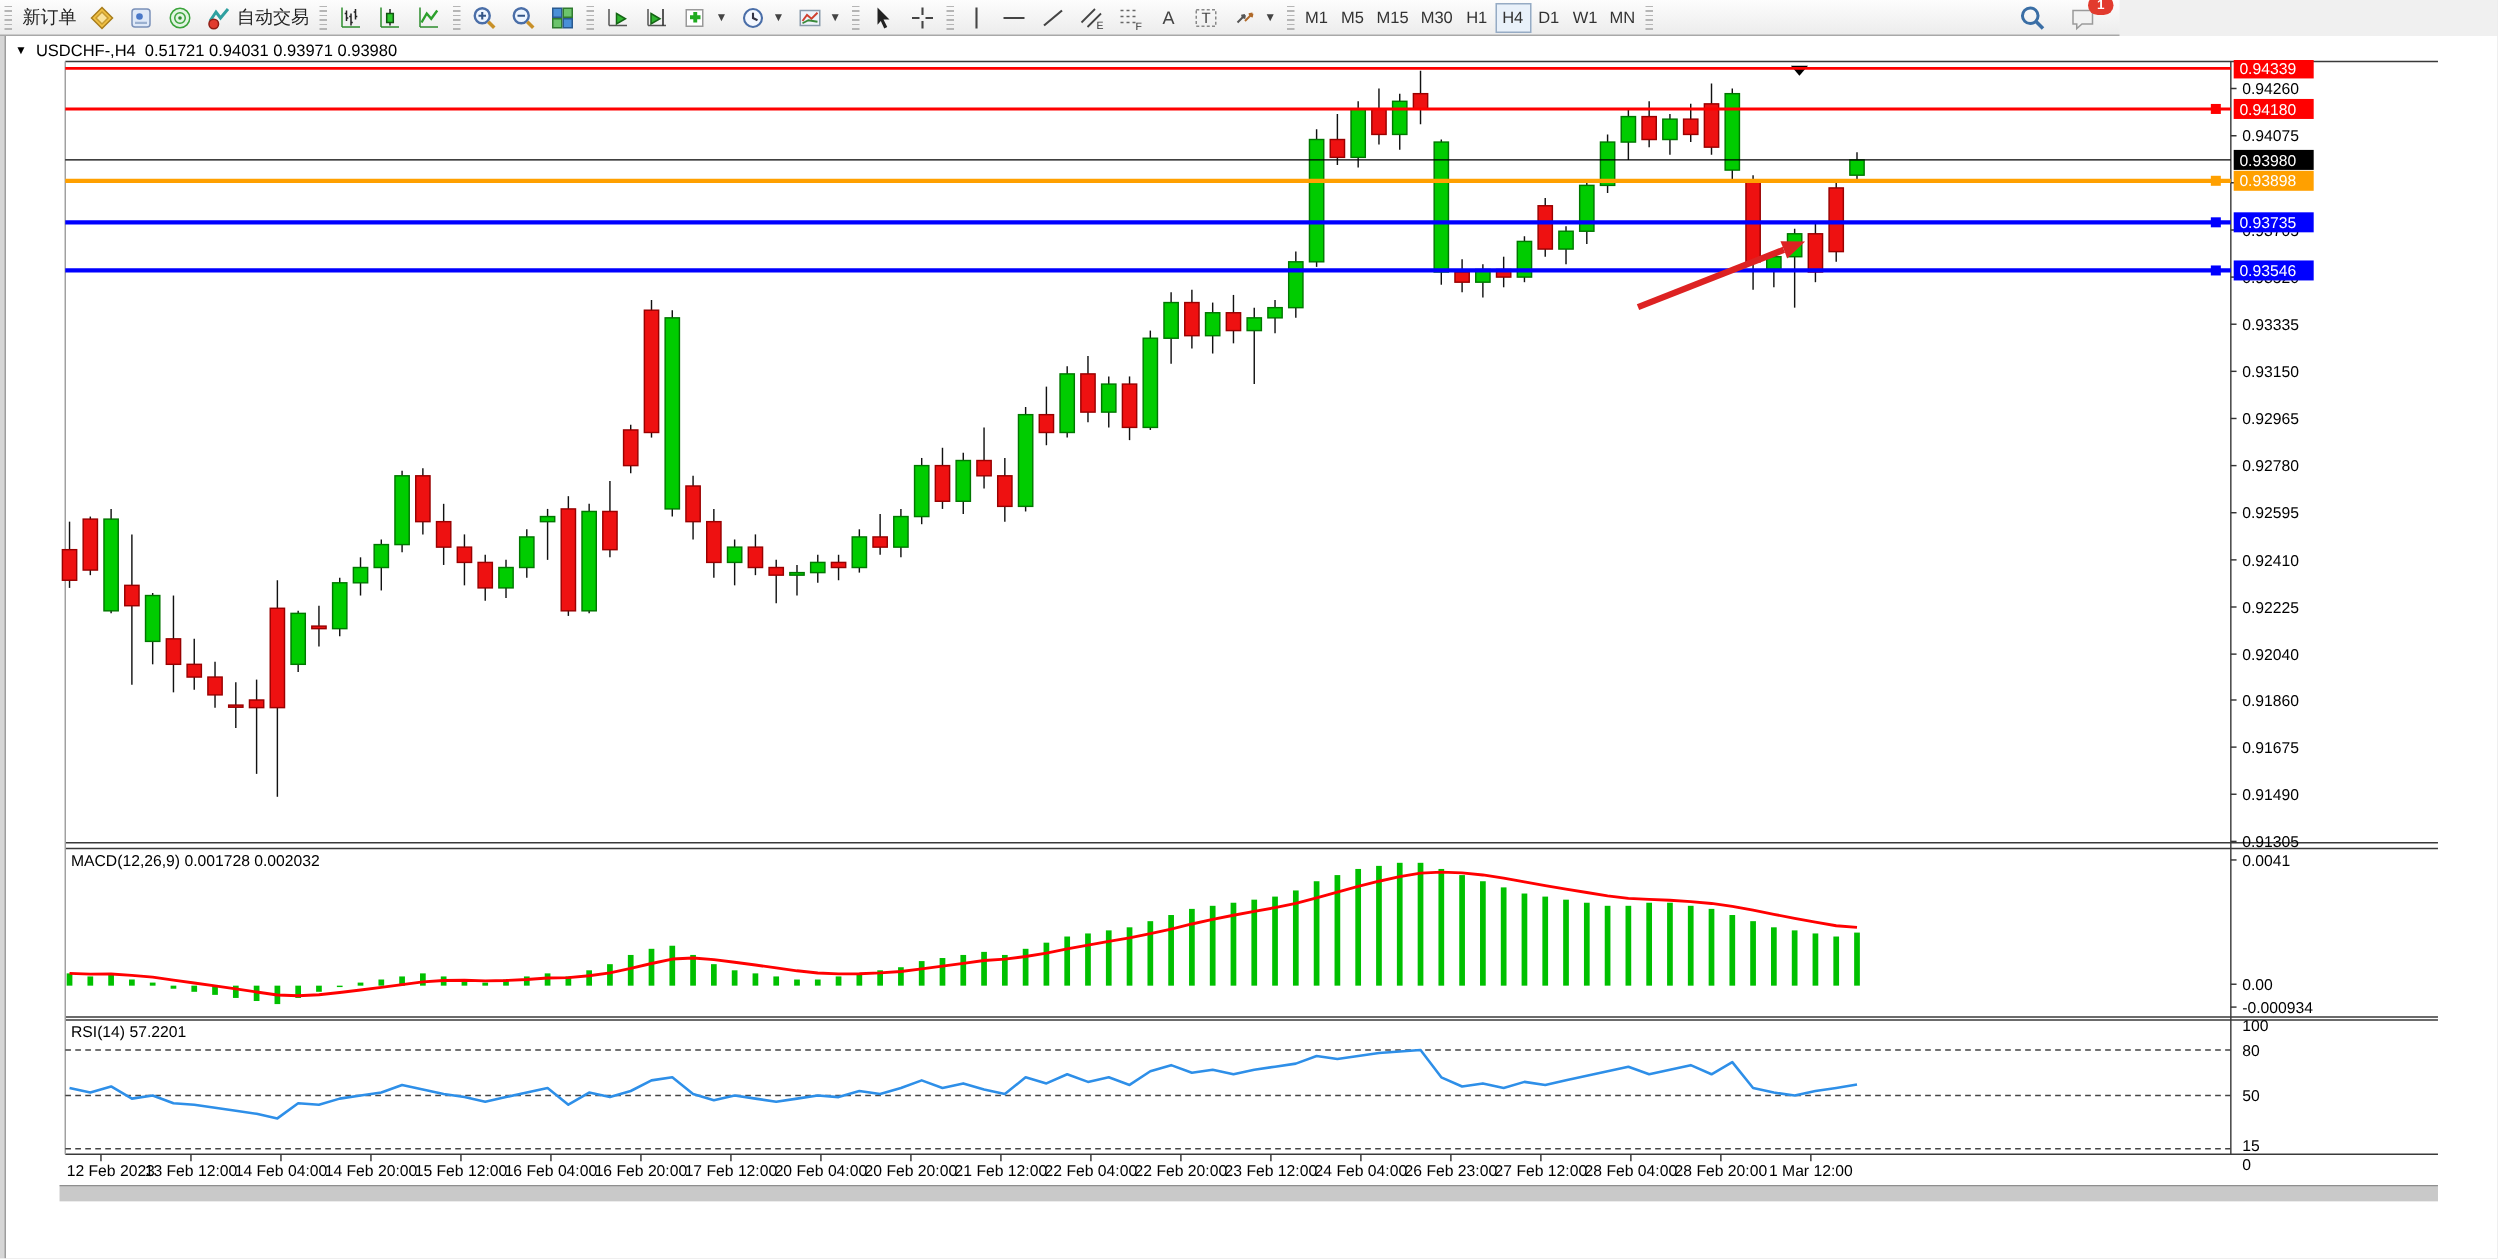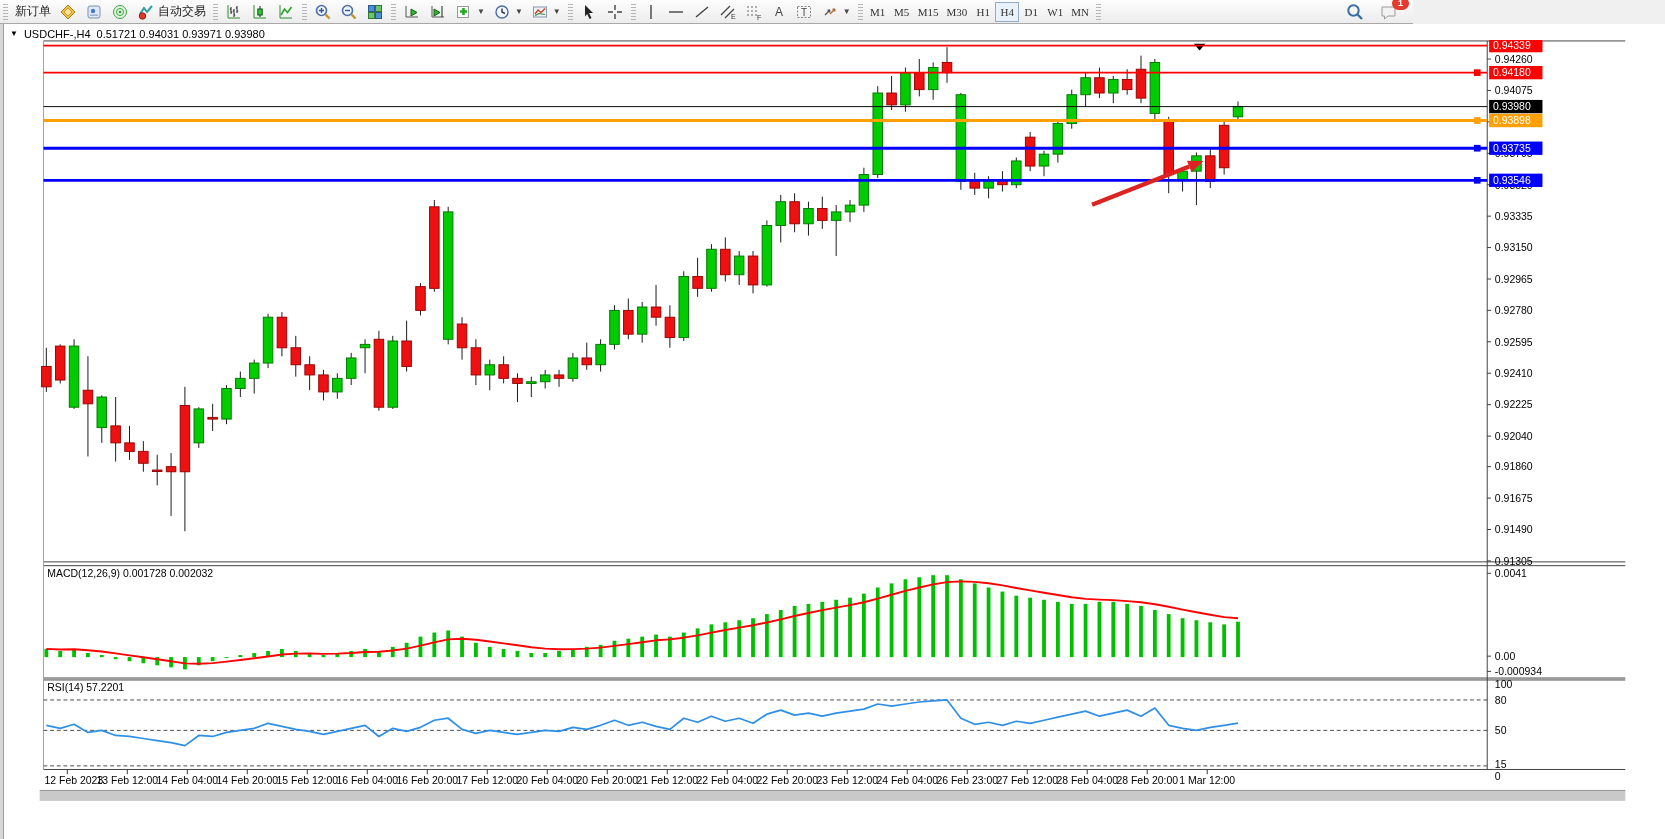--- a/index.html
+++ b/index.html
@@ -7,21 +7,21 @@
   
   .toolbar{position:absolute;top:0;left:0;width:1413px;height:24px;display:flex;align-items:center;
     background:linear-gradient(#fdfdfd,#ececec);border-bottom:1px solid #a8a8a8;box-sizing:border-box;}
   .grip{width:5px;height:16px;margin:0 3px;background:repeating-linear-gradient(to bottom,#b5b5b5 0 1px,transparent 1px 3px);}
   .tbtn{display:flex;align-items:center;gap:3px;height:22px;padding:0 4px;border:none;background:transparent;
     font-family:"Liberation Sans",sans-serif;font-size:12px;color:#222;cursor:default;}
   .tbtn svg{display:block;}
   .caret{font-size:8px;color:#444;margin-left:1px;}
   .tfwrap{display:flex;align-items:center;height:22px;}
   .tf{min-width:24px;height:20px;border:1px solid transparent;background:transparent;color:#333;
-    font-family:Liberation Serif, serif;font-size:11px;padding:0 3px;}
+    font-family:Liberation Sans, sans-serif;font-size:11px;padding:0 3px;}
   .tf.active{border:1px solid #96abc4;background:#e9f1fa;}
   .rightbox{margin-left:auto;display:flex;align-items:center;gap:6px;padding-right:10px;}
   .chatwrap{position:relative;}
   .badge{position:absolute;top:-4px;right:-6px;min-width:13px;height:13px;border-radius:7px;background:#e23b2e;
     color:#fff;font-size:9px;line-height:13px;text-align:center;font-weight:bold;padding:0 2px;}
   
   #chartwin{position:absolute;top:24px;left:0;width:1665px;height:815px;background:#fff;}
   #leftchrome{position:absolute;top:24px;left:0;width:4px;height:815px;background:#d6d6d6;border-right:1px solid #9d9d9d;box-sizing:border-box;}
   #titlebar{position:absolute;top:27px;left:10px;height:13px;font-size:11px;color:#000;display:flex;align-items:center;gap:6px;}
   #titlebar .tri{font-size:8px;color:#000;}

